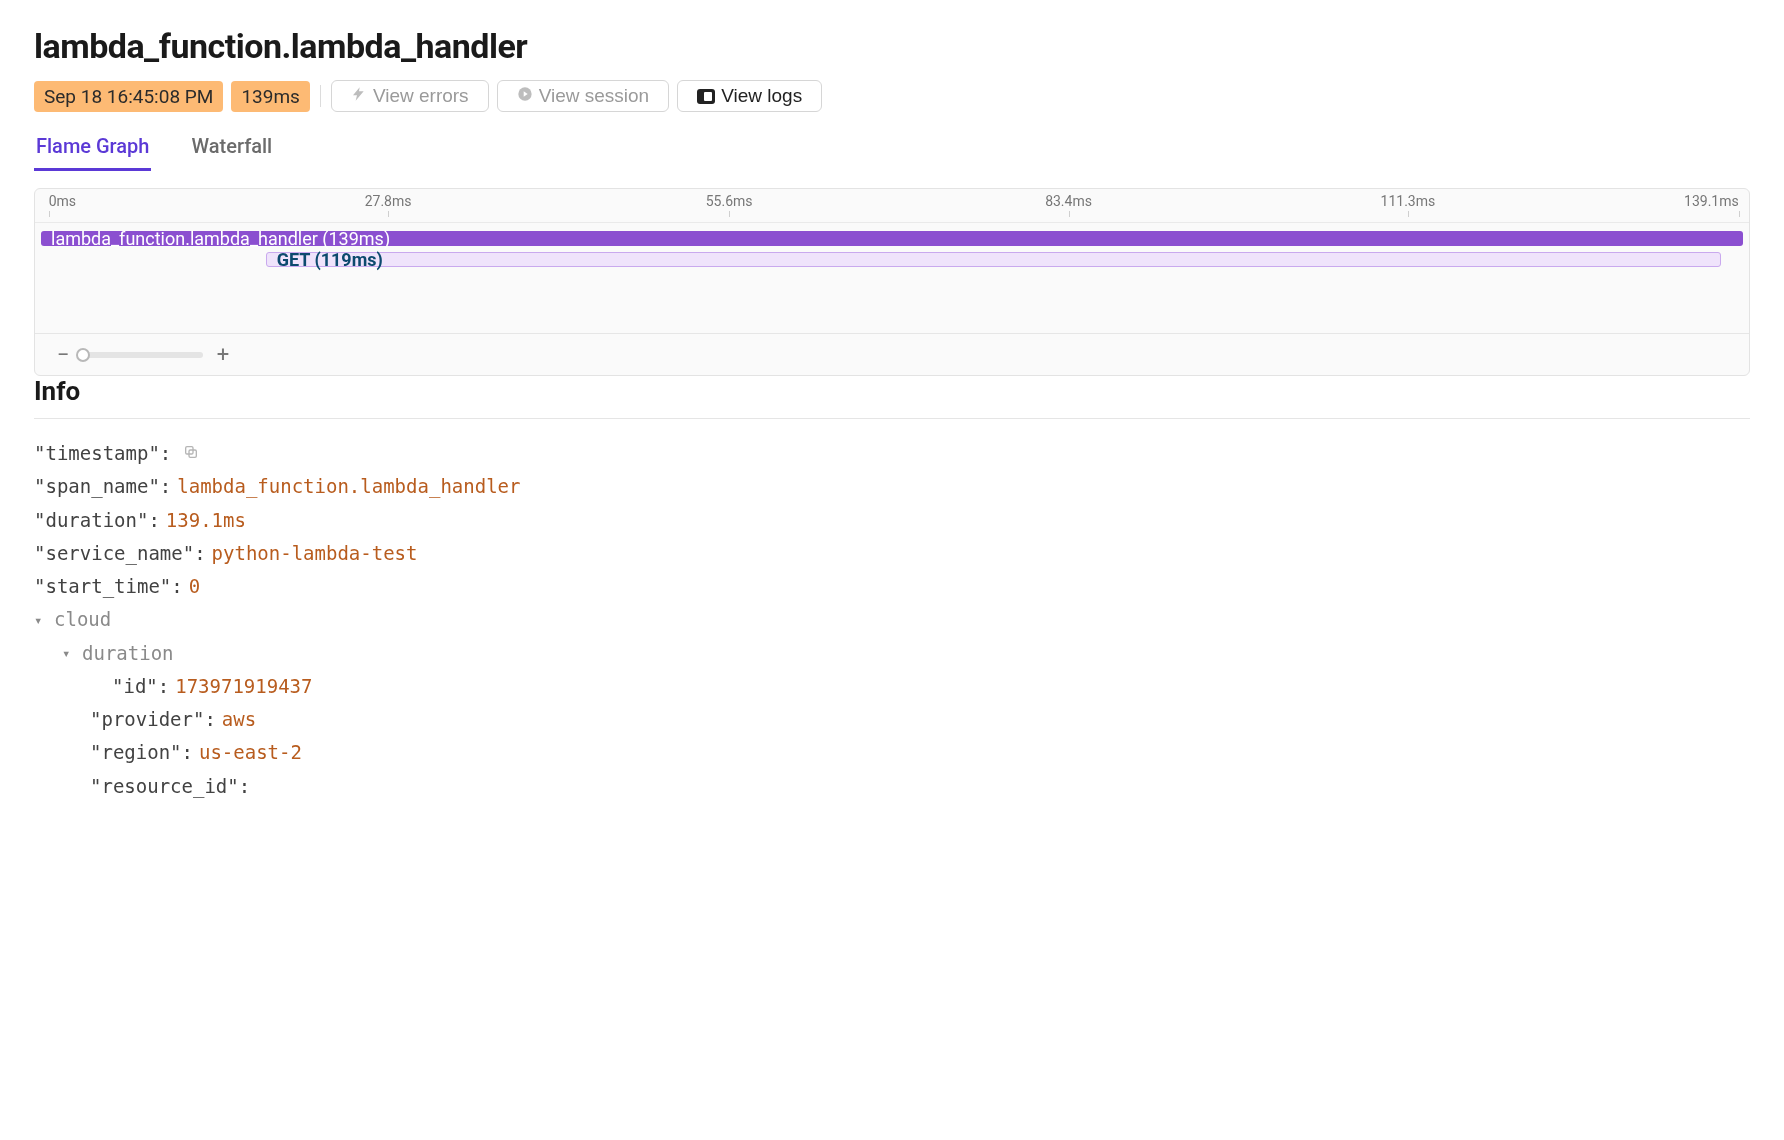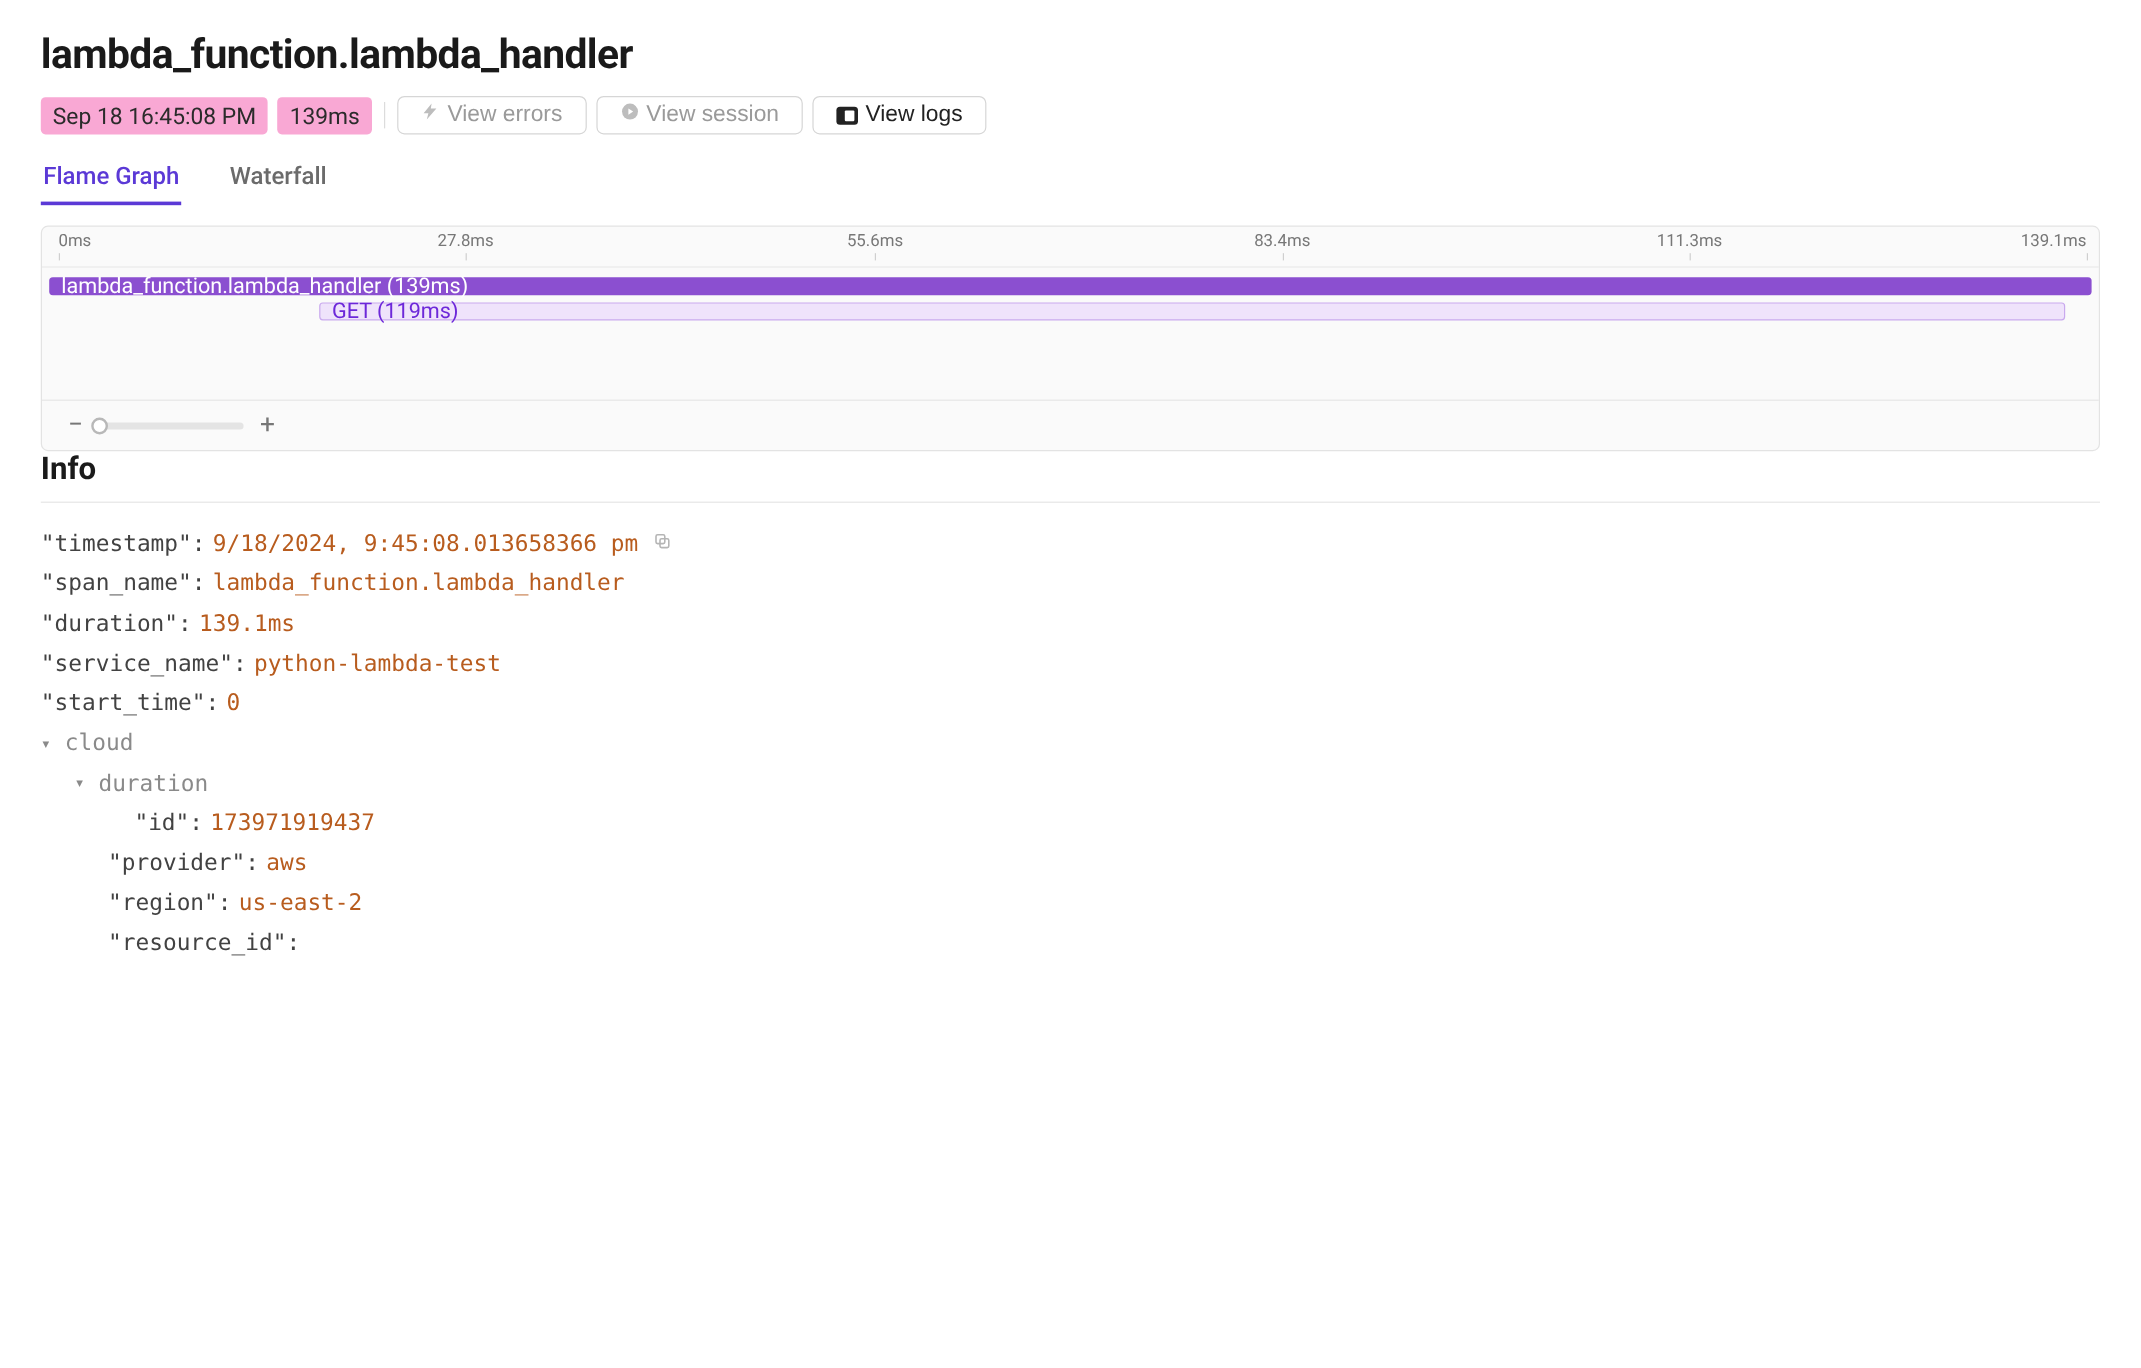--- a/index.html
+++ b/index.html
@@ -16,21 +16,21 @@
   letter-spacing: -0.5px;
   margin-bottom: 14px;
 }
 .header-row {
   display: flex;
   gap: 8px;
   align-items: center;
   margin-bottom: 14px;
 }
 .chip {
-  background: #f9a8d4;
+  background: #fdba74;
   border-radius: 4px;
   padding: 4px 10px;
   font-size: 19px;
   color: #2b2b2b;
 }
 .divider-v {
   width: 1px;
   height: 22px;
   background: #dcdcdc;
   margin: 0 2px;
@@ -130,23 +130,24 @@
   cursor: pointer;
 }
 .flame-bar.root {
   background: #8b4fd0;
   color: #fff;
   width: 100%;
 }
 .flame-bar.child {
   background: #efe3fb;
   border: 1px solid #c9a9ee;
-  color: #6d28d9;
+  color: #0c4a6e;
   margin-left: 13.2%;
   width: 85.5%;
+  font-weight: bold;
 }
 .zoom-ctrl {
   display: flex;
   align-items: center;
   gap: 10px;
   border-top: 1px solid #e6e6e6;
   padding: 8px 18px;
 }
 .zoom-btn {
   font-size: 22px;
@@ -276,21 +277,20 @@
   </div>
 </div>
 
 <div class="info-section">
   <h2 class="info-title">Info</h2>
 
   <div class="kv-list">
 
     <div class="kv-row">
       <span class="kv-key">"timestamp":</span>
-      <span class="kv-val">9/18/2024, 9:45:08.013658366 pm</span>
       <span class="copy-icon">
         <svg width="16" height="16" viewBox="0 0 24 24" fill="none" stroke="#b5b5b5" stroke-width="2">
             <rect x="9" y="9" width="11" height="11" rx="2"></rect>
             <rect x="4" y="4" width="11" height="11" rx="2"></rect>
           </svg>
       </span>
     </div>
 
     <div class="kv-row">
       <span class="kv-key">"span_name":</span>

